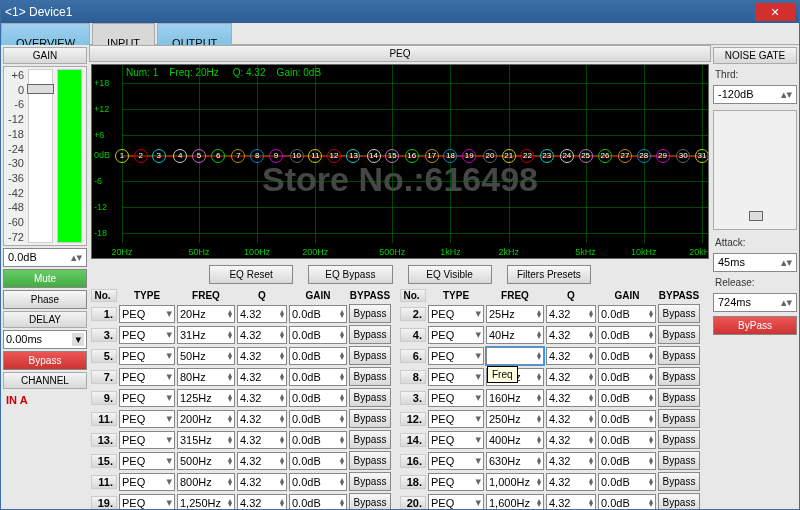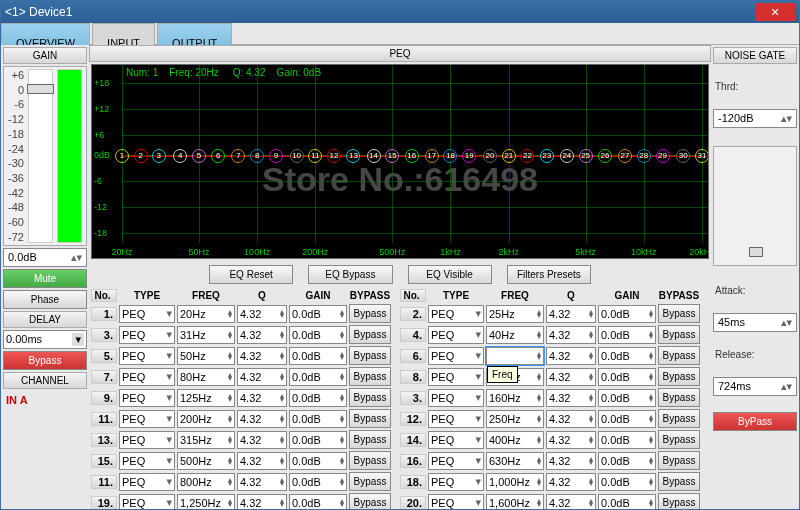--- a/index.html
+++ b/index.html
@@ -6,21 +6,21 @@
 body { background: #e8e8e8; width: 800px; height: 510px; overflow: hidden; }
 .window { width: 800px; height: 510px; background: #f0f0f0; border: 1px solid #3a6ea5; display: flex; flex-direction: column; }
 .titlebar { background: linear-gradient(#3a6ea5,#2a5e95); color: #fff; height: 22px; display: flex; align-items: center; padding: 0 4px; }
 .titlebar .t { flex: 1; font-size: 12px; }
 .titlebar .close { background: #d32f2f; color: #fff; width: 40px; height: 18px; text-align: center; line-height: 18px; cursor: pointer; }
 .tabs { height: 22px; background: #e8e8e8; display: flex; border-bottom: 1px solid #aaa; }
 .tab { padding: 13px 14px; background: #d8d8d8; border: 1px solid #aaa; border-bottom: none; margin-right: 2px; cursor: pointer; text-align: center; }
 .tab.active { background: linear-gradient(#9ed0f0,#7ec0e0); }
 .body { flex: 1; display: flex; overflow: hidden; }
 .col-left { width: 88px; background: #e8e8e8; padding: 2px; display: flex; flex-direction: column; gap: 2px; }
-.col-right { width: 88px; background: #e8e8e8; padding: 2px; display: flex; flex-direction: column; gap: 16px; }
+.col-right { width: 88px; background: #e8e8e8; padding: 2px; display: flex; flex-direction: column; gap: 4px; }
 .center { flex: 1; display: flex; flex-direction: column; background: #e8e8e8; }
 .panel-h { background: linear-gradient(#f4f4f4,#d8d8d8); text-align: center; font-size: 10px; padding: 2px; border: 1px solid #aaa; }
 .gain-box { border: 1px solid #aaa; height: 180px; display: flex; padding: 2px; background: #f0f0f0; }
 .slider-track { flex: 1; position: relative; background: #fff; border: 1px solid #ccc; margin: 0 2px; }
 .slider-thumb { position: absolute; left: -2px; right: -2px; height: 10px; background: #ddd; border: 1px solid #666; }
 .scale { width: 20px; display: flex; flex-direction: column; justify-content: space-between; font-size: 8px; color: #444; text-align: right; padding-right: 2px; }
 .btn { background: linear-gradient(#f8f8f8,#d8d8d8); border: 1px solid #888; padding: 3px 2px; text-align: center; cursor: pointer; font-size: 10px; }
 .btn.green { background: linear-gradient(#6c6,#4a4); color: #fff; }
 .btn.red { background: linear-gradient(#e55,#c33); color: #fff; }
 .val-box { background: #fff; border: 1px solid #888; padding: 2px 4px; display: flex; justify-content: space-between; }

